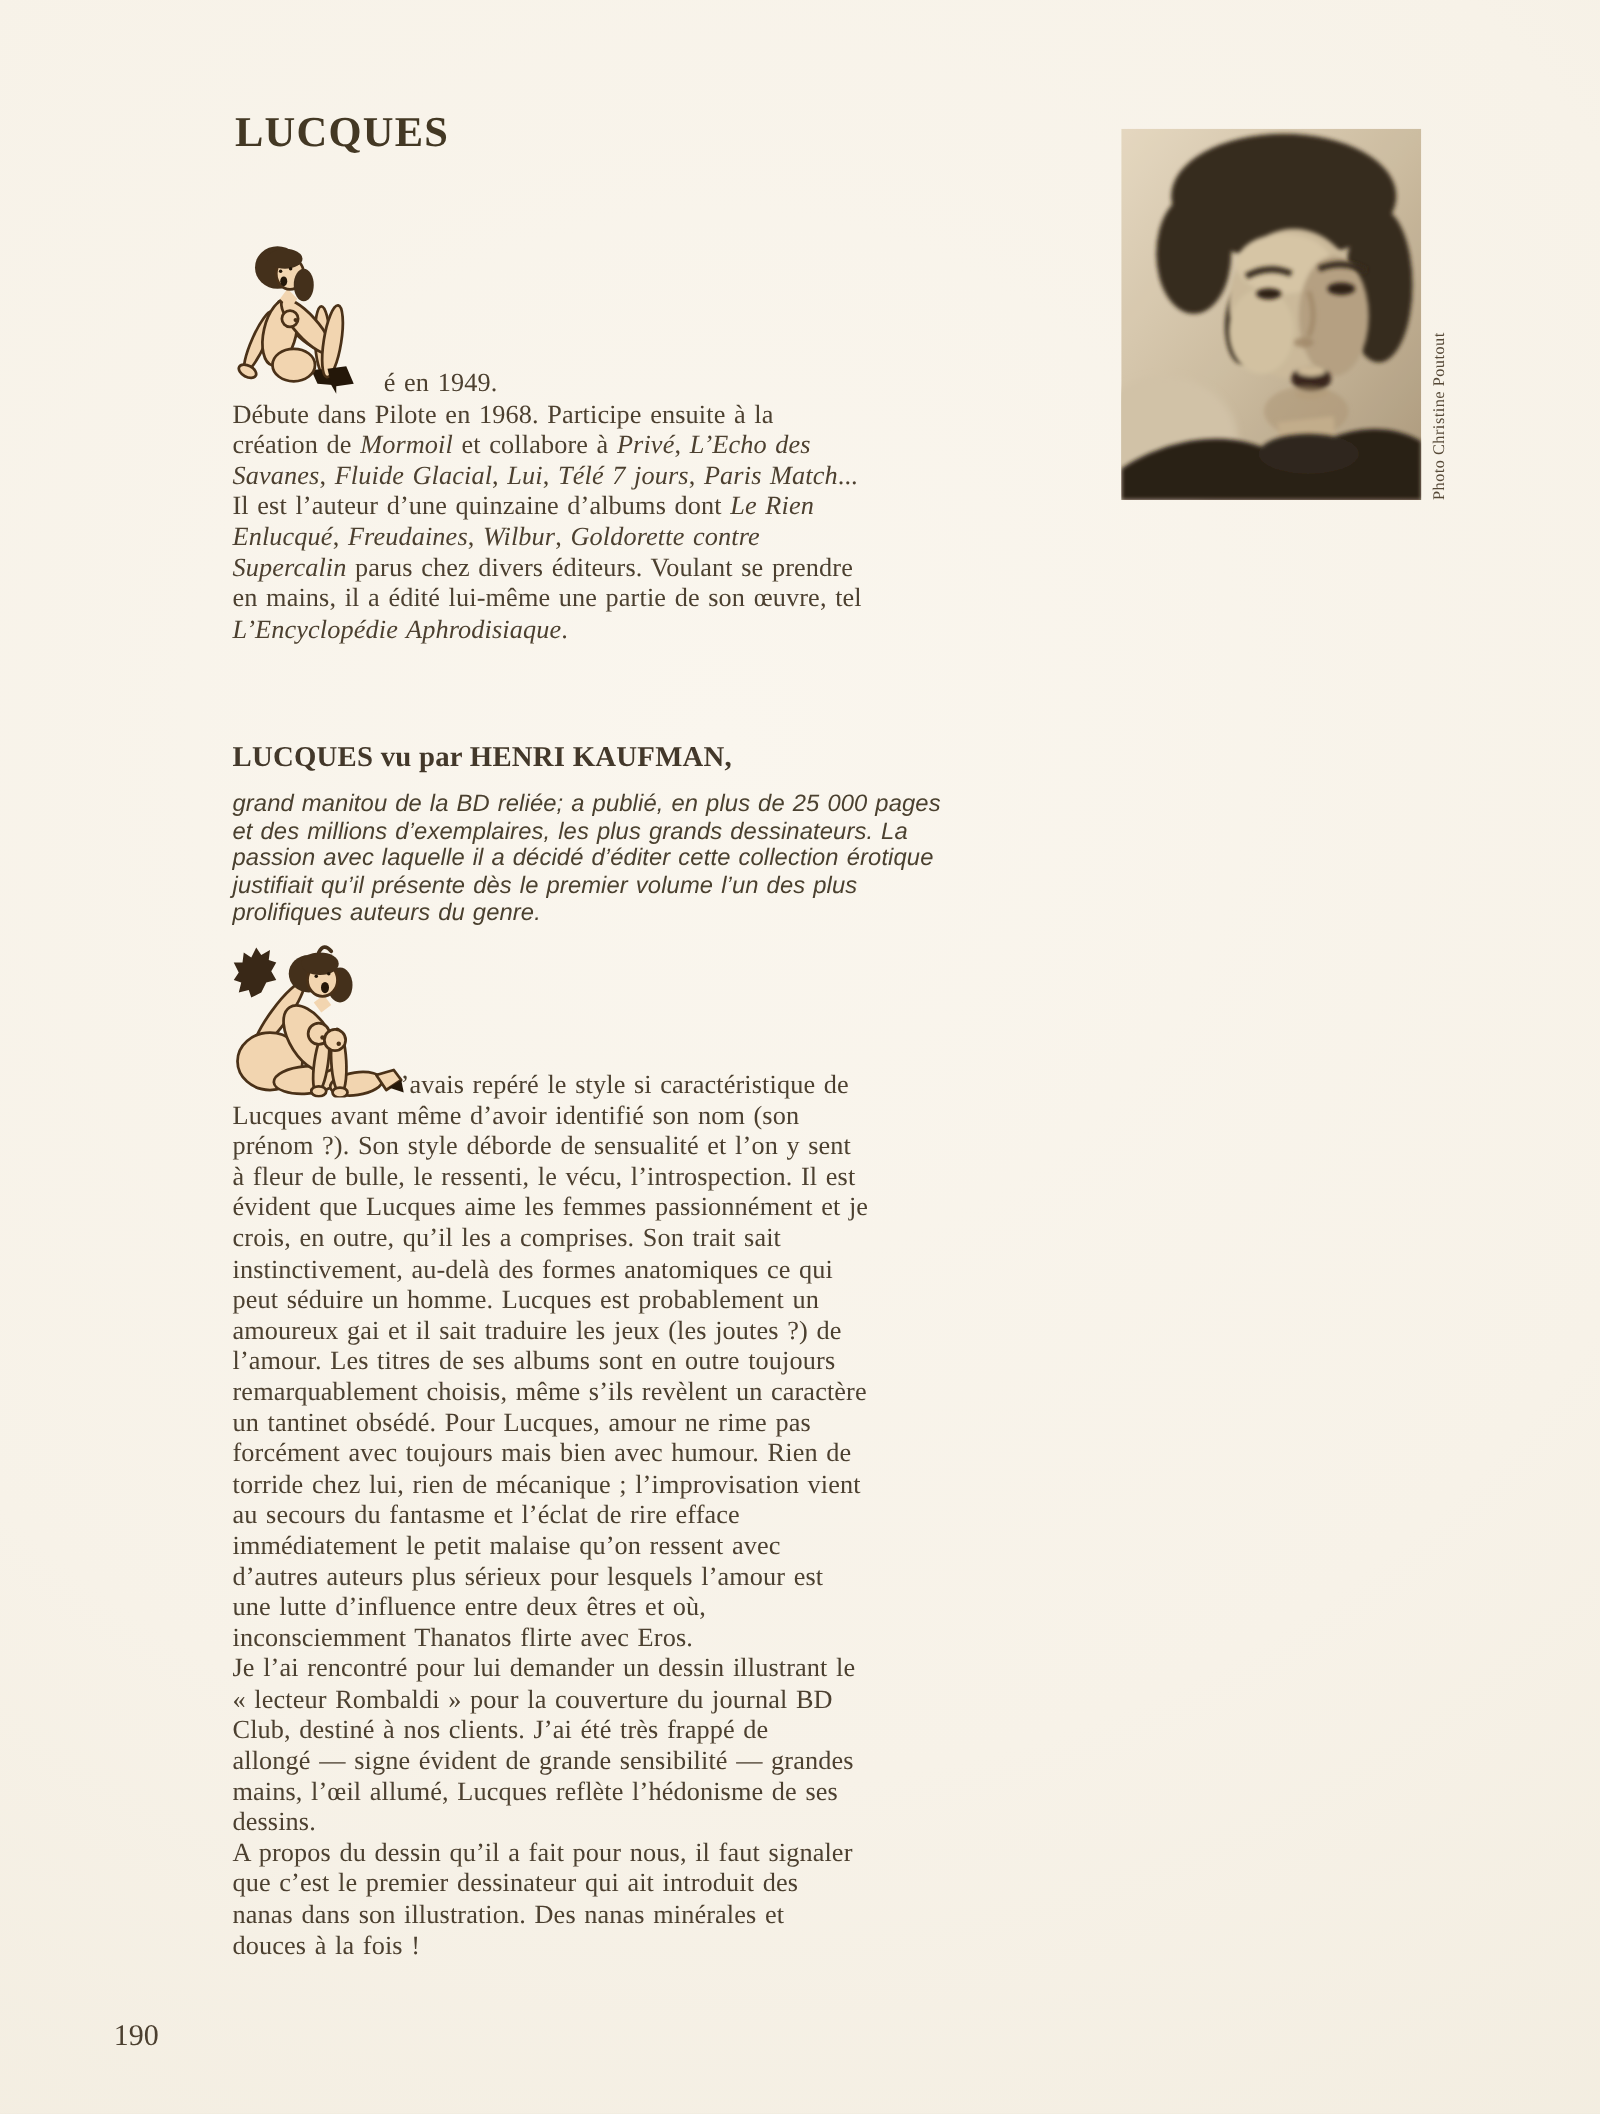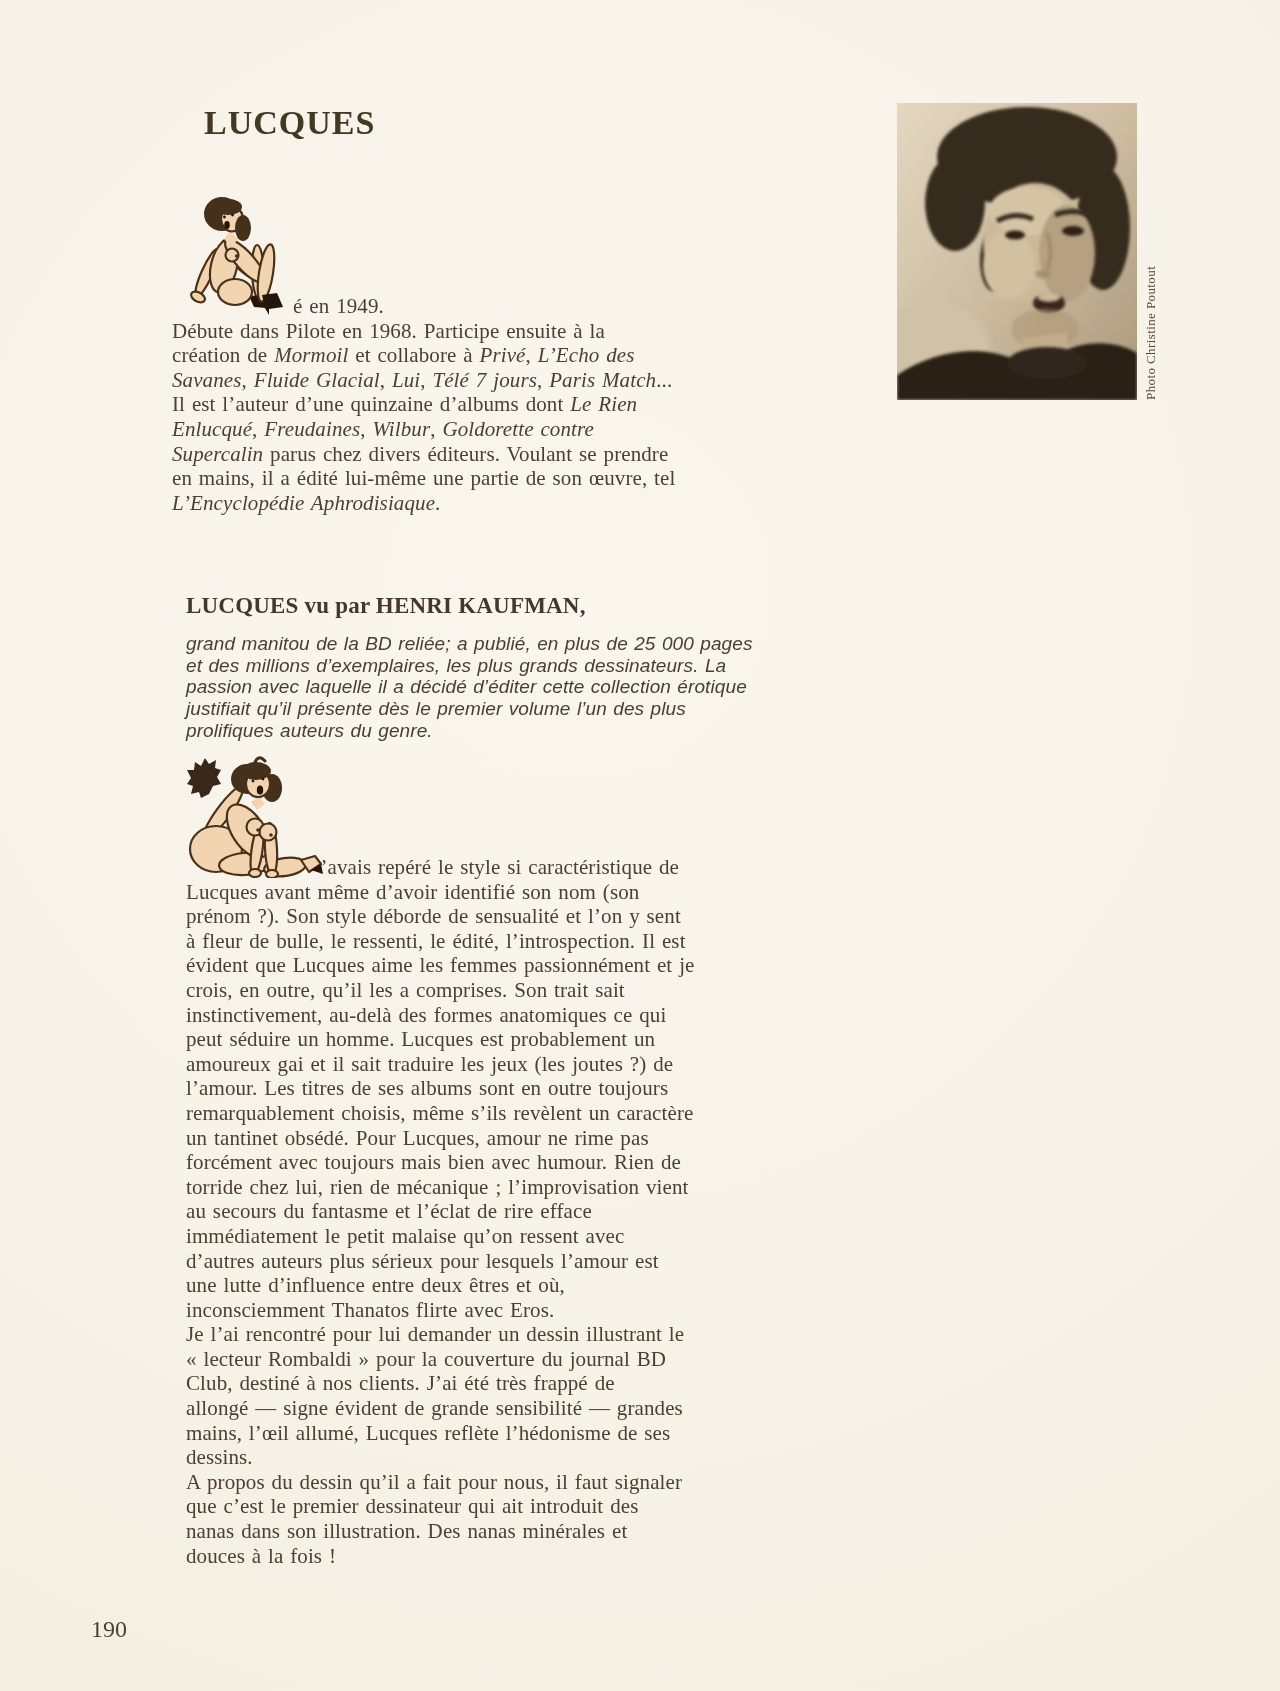--- a/index.html
+++ b/index.html
@@ -2,26 +2,26 @@
 <html lang="fr"><head>
 <meta charset="utf-8">
 <style>
   html,body{margin:0;padding:0;}
   body{background:#efeadd;}
   .page{
     position:relative;width:1280px;height:1691px;overflow:hidden;
     background:radial-gradient(120% 90% at 45% 35%, #faf6ee 0%, #f7f2e8 55%, #f1ebdd 100%);
     font-family:"Liberation Serif", serif;color:#4c4030;
   }
-  .title{position:absolute;left:188px;top:88px;margin:16px;font-size:34px;font-weight:700;
+  .title{position:absolute;left:188px;top:88px;margin:0;font-size:34px;font-weight:700;
          letter-spacing:1px;color:#433824;}
   .para{position:absolute;}
   .tline{white-space:nowrap;}
   .it{font-style:italic;margin-top:46px;}
-  .bio{left:172px;top:294px;font-size:21px;line-height:24.6px;word-spacing:1.5px;letter-spacing:0.1px;}
+  .bio{left:186px;top:294px;font-size:21px;line-height:24.6px;word-spacing:1.5px;letter-spacing:0.1px;}
   .heading{position:absolute;left:186px;top:593px;margin:0;font-size:23px;font-weight:700;
            letter-spacing:0.2px;color:#43382a;}
   .kaufman{left:186px;top:633px;font-family:"Liberation Sans", sans-serif;font-style:italic;
            font-size:19px;line-height:21.7px;word-spacing:1px;letter-spacing:0.1px;color:#4a402f;}
   .main{left:186px;top:855px;font-size:21px;line-height:24.6px;word-spacing:1.5px;letter-spacing:0.1px;}
   .illu{position:absolute;margin:0;padding:0;}
   .illu svg{display:block;width:100%;height:100%;}
   .illu1{left:186px;top:192px;width:102px;height:124px;}
   .illu2{left:185px;top:752px;width:147px;height:126px;}
   .photo{position:absolute;left:897px;top:103px;width:240px;height:297px;}
@@ -137,21 +137,21 @@
         <circle cx="78" cy="27" r="1.4" fill="#241709" stroke="none"></circle>
         <ellipse cx="75" cy="38" rx="3.2" ry="4.5" fill="#241709" stroke="none"></ellipse>
       </g>
     </svg>
   </figure>
 
   <div class="para main">
       <div class="tline" style="padding-left: 119px; text-align: center;"><span>’avais repéré le style si caractéristique de</span></div>
       <div class="tline"><span>Lucques avant même d’avoir identifié son nom (son</span></div>
       <div class="tline"><span>prénom ?). Son style déborde de sensualité et l’on y sent</span></div>
-      <div class="tline"><span>à fleur de bulle, le ressenti, le édité, l’introspection. Il est</span></div>
+      <div class="tline"><span>à fleur de bulle, le ressenti, le vécu, l’introspection. Il est</span></div>
       <div class="tline"><span>évident que Lucques aime les femmes passionnément et je</span></div>
       <div class="tline"><span>crois, en outre, qu’il les a comprises. Son trait sait</span></div>
       <div class="tline"><span>instinctivement, au-delà des formes anatomiques ce qui</span></div>
       <div class="tline"><span>peut séduire un homme. Lucques est probablement un</span></div>
       <div class="tline"><span>amoureux gai et il sait traduire les jeux (les joutes ?) de</span></div>
       <div class="tline"><span>l’amour. Les titres de ses albums sont en outre toujours</span></div>
       <div class="tline"><span>remarquablement choisis, même s’ils revèlent un caractère</span></div>
       <div class="tline"><span>un tantinet obsédé. Pour Lucques, amour ne rime pas</span></div>
       <div class="tline"><span>forcément avec toujours mais bien avec humour. Rien de</span></div>
       <div class="tline"><span>torride chez lui, rien de mécanique ; l’improvisation vient</span></div>

